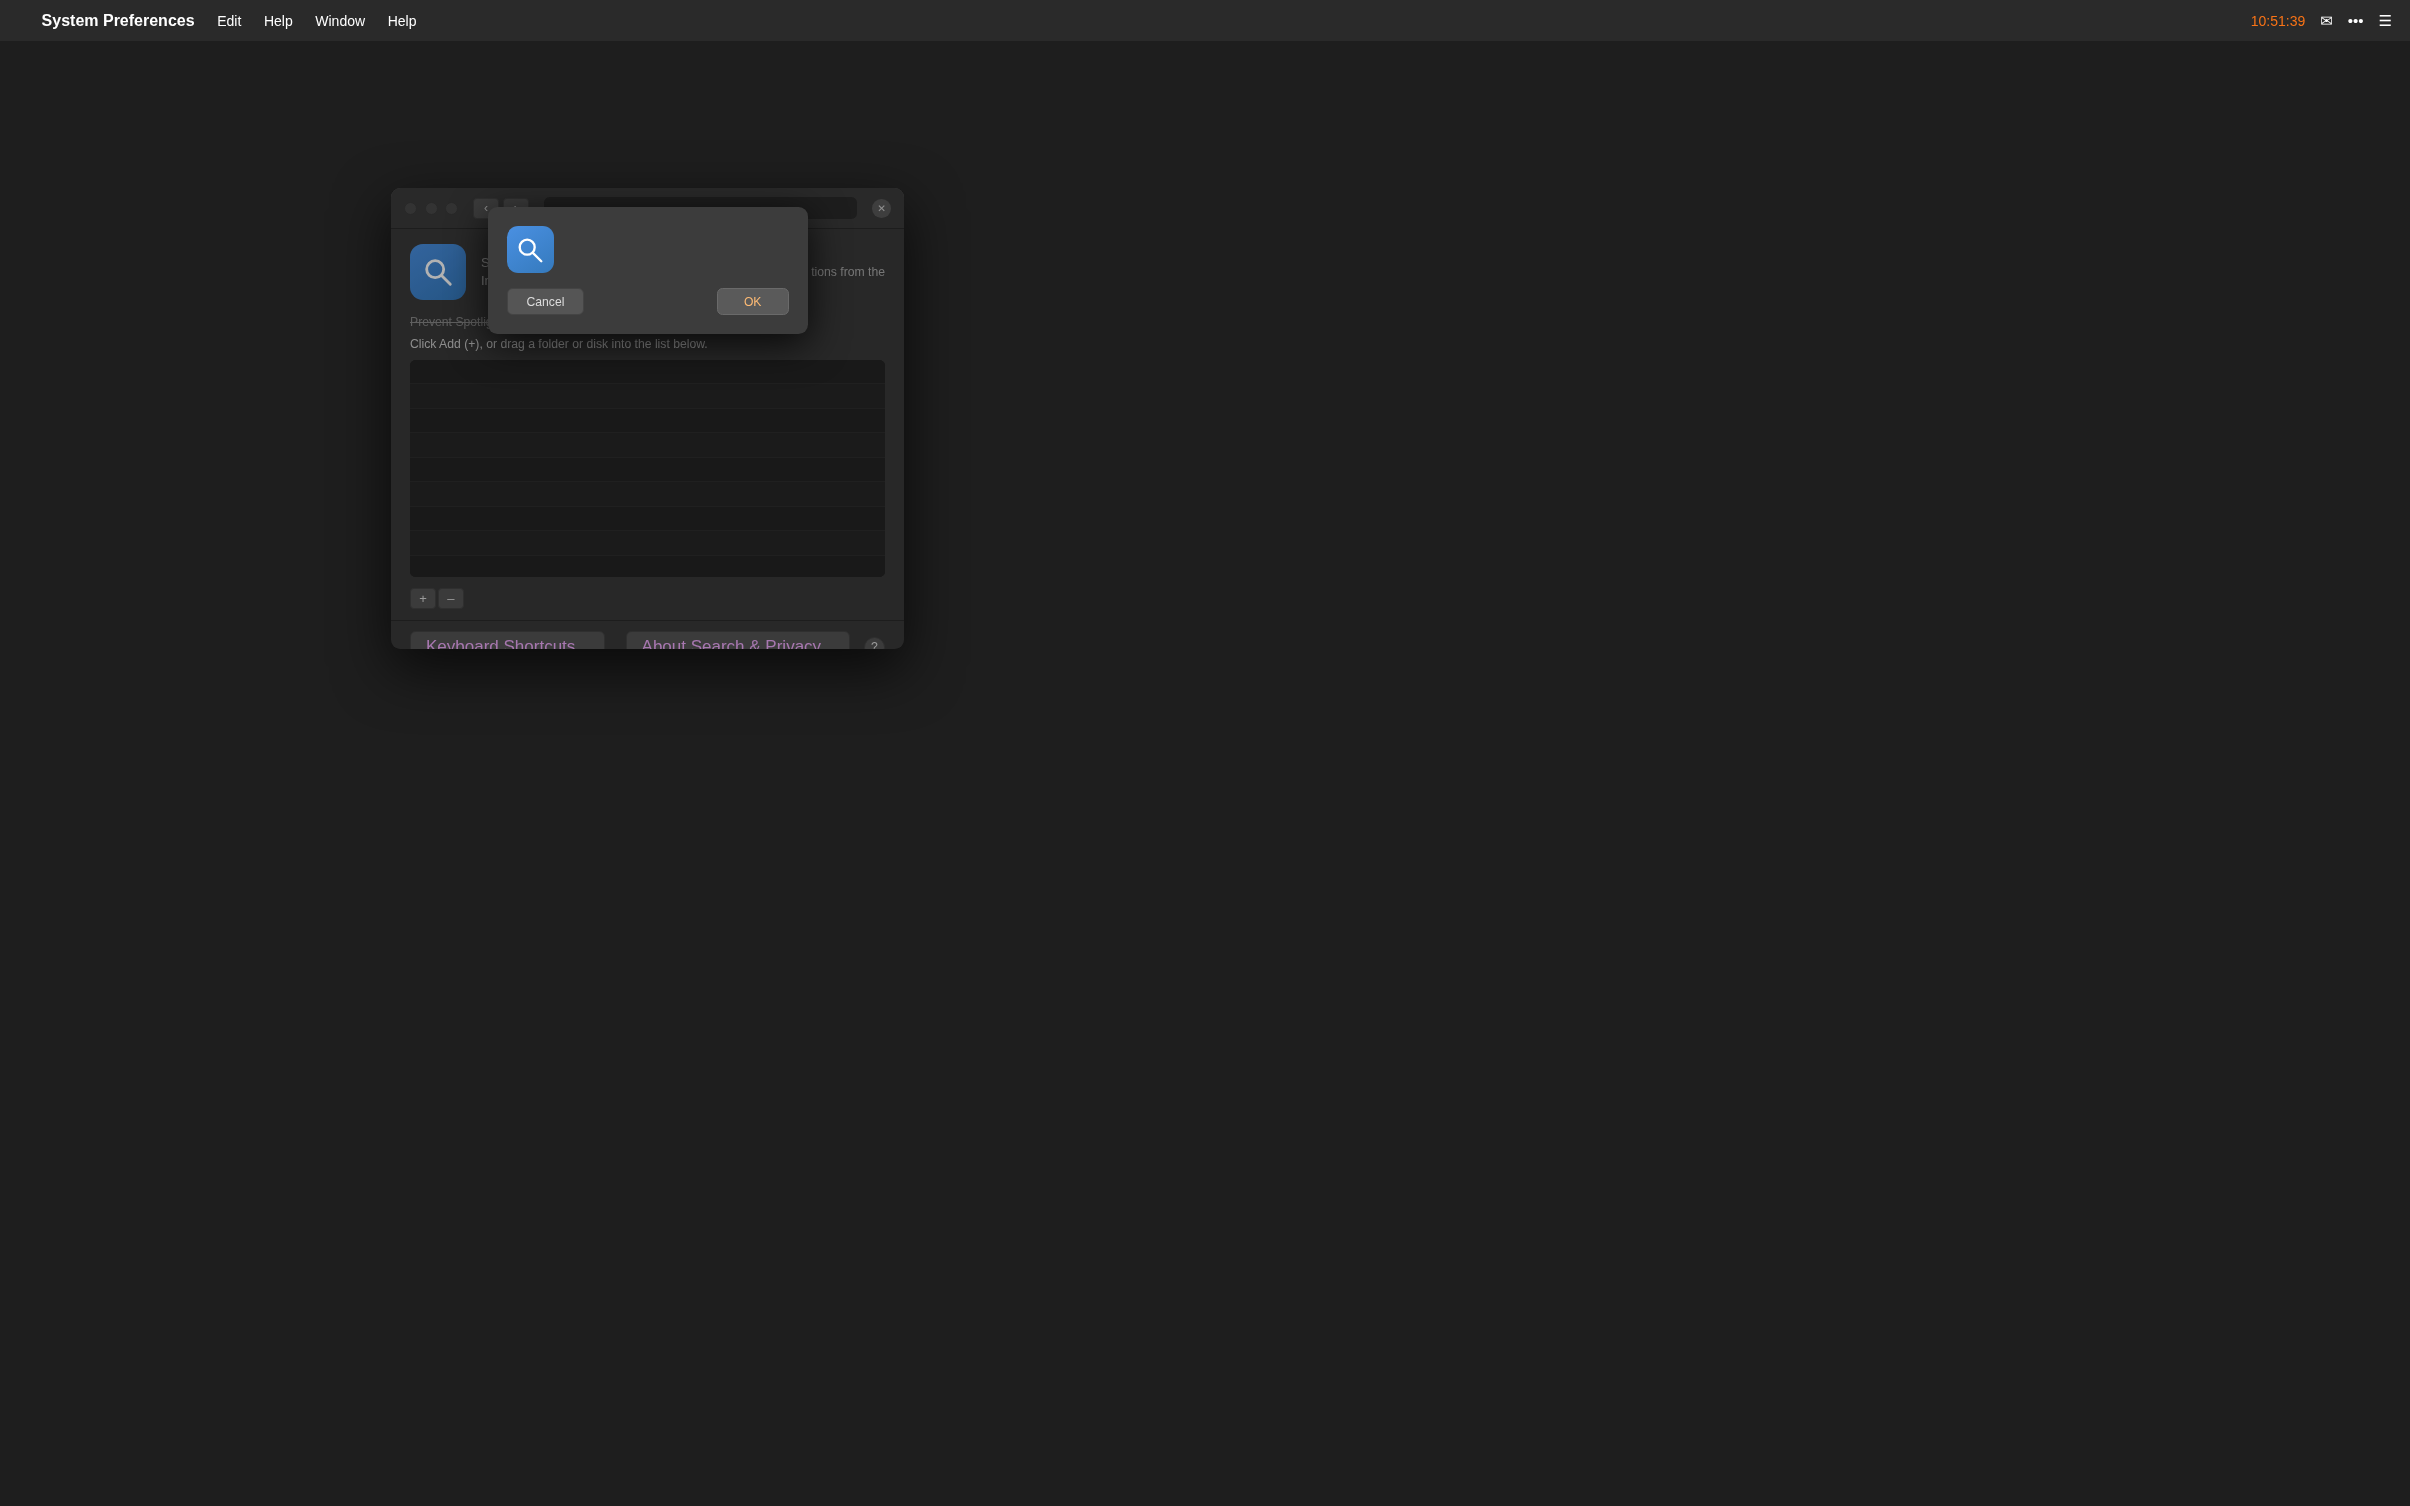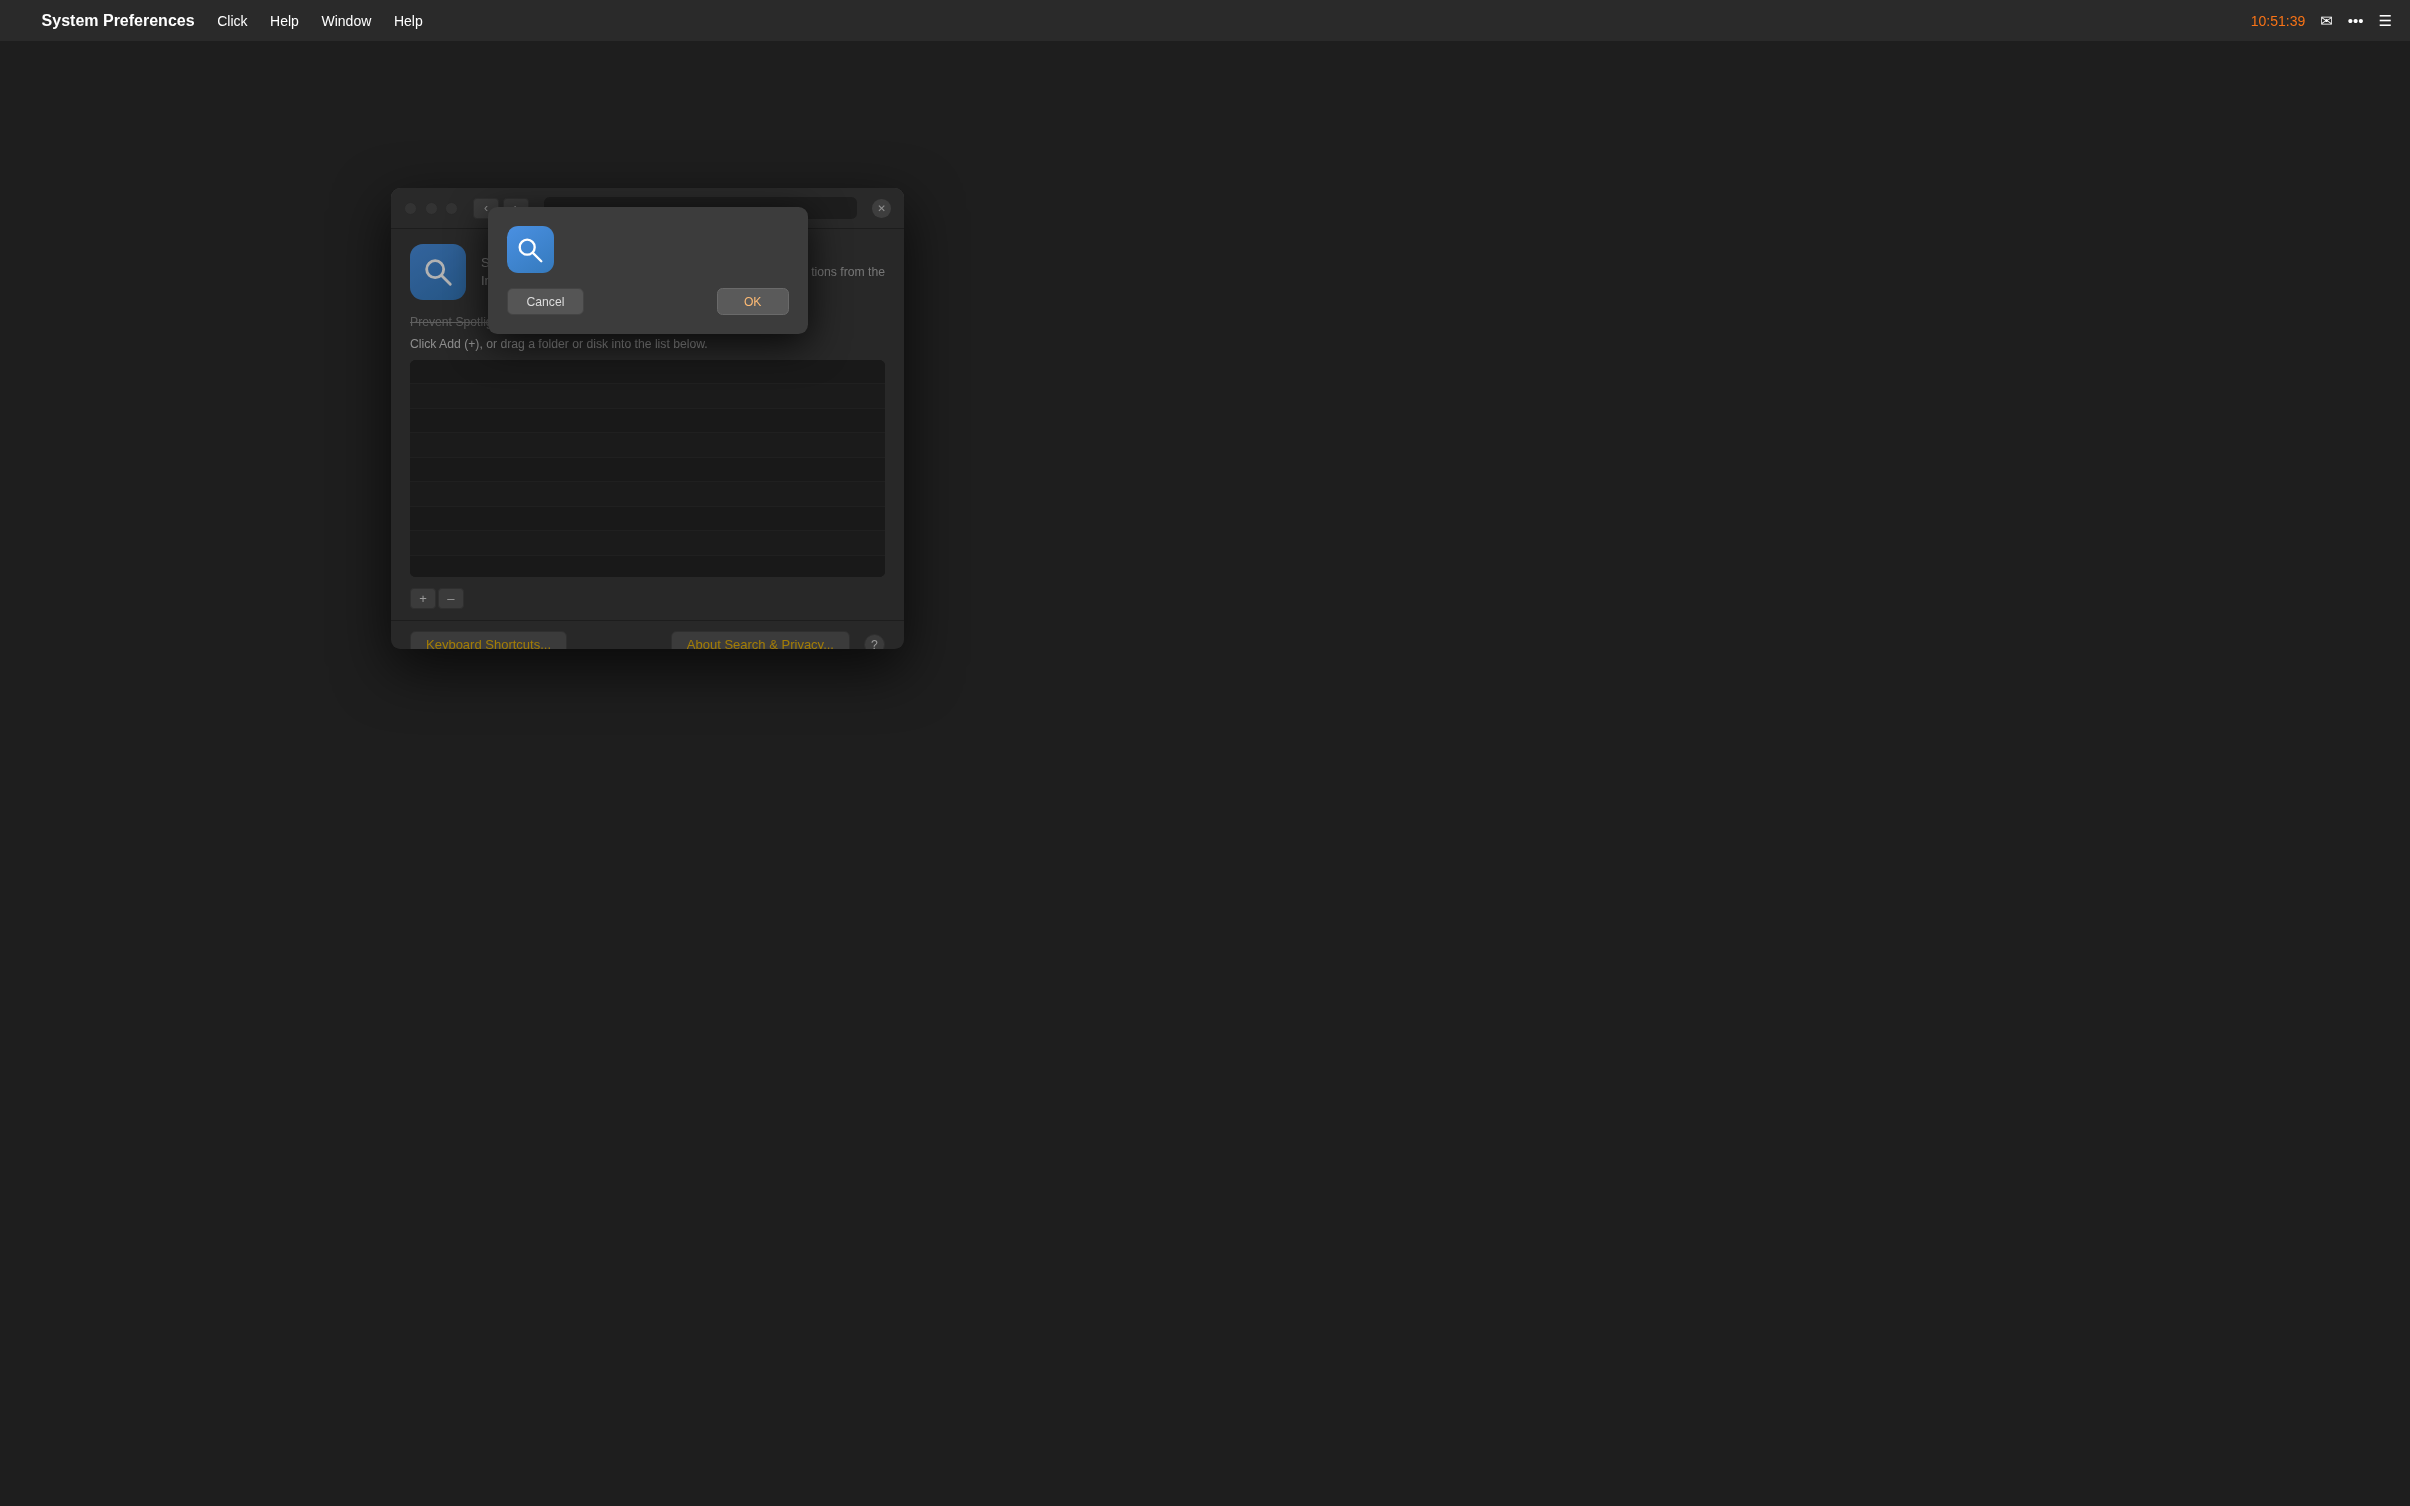--- a/index.html
+++ b/index.html
@@ -241,22 +241,22 @@
       justify-content: space-between;
       padding: 9.4px 19px;
       border-top: 0.9px solid #2a2a2a;
     }
 
     .footer-btn {
       padding: 5.6px 15px;
       background: #555;
       border: 0.9px solid #444;
       border-radius: 5.6px;
-      color: #eab308;
-      font-size: 13px;
+      color: #f0abfc;
+      font-size: 17px;
       cursor: pointer;
     }
 
     .help-btn {
       width: 21px;
       height: 21px;
       background: #555;
       border: 0.9px solid #444;
       border-radius: 50%;
       display: flex;
@@ -355,21 +355,21 @@
       cursor: pointer;
     }
   </style>
 </head>
 <body>
 
 <div class="menubar">
   <div class="menubar-left">
     <span class="apple-logo"></span>
     <span class="menubar-app-name">System Preferences</span>
-    <span class="menubar-item">Click</span>
+    <span class="menubar-item">Edit</span>
     <span class="menubar-item">Help</span>
     <span class="menubar-item">Window</span>
     <span class="menubar-item">Help</span>
   </div>
   <div class="menubar-right">
     <span class="menubar-time">10:51:39</span>
     <span class="menubar-icon">✉</span>
     <span class="menubar-icon">•••</span>
     <span class="menubar-icon">☰</span>
   </div>

